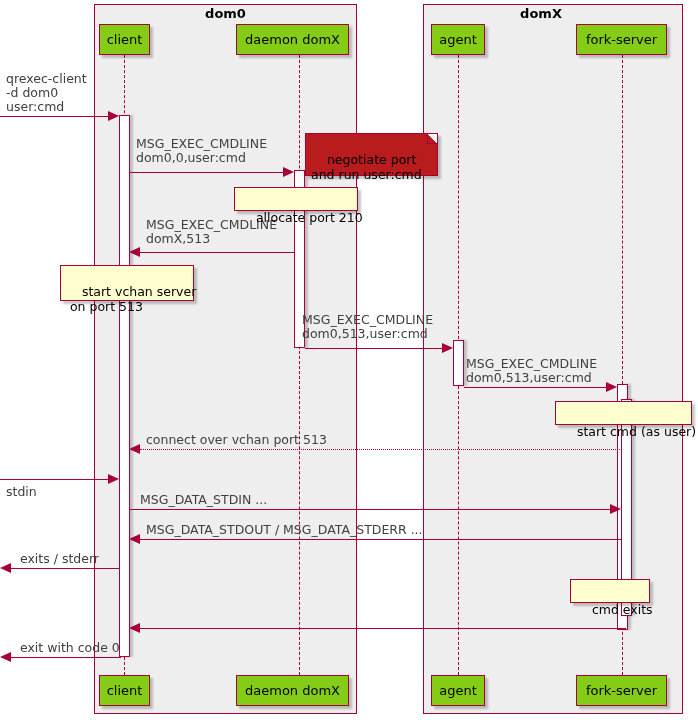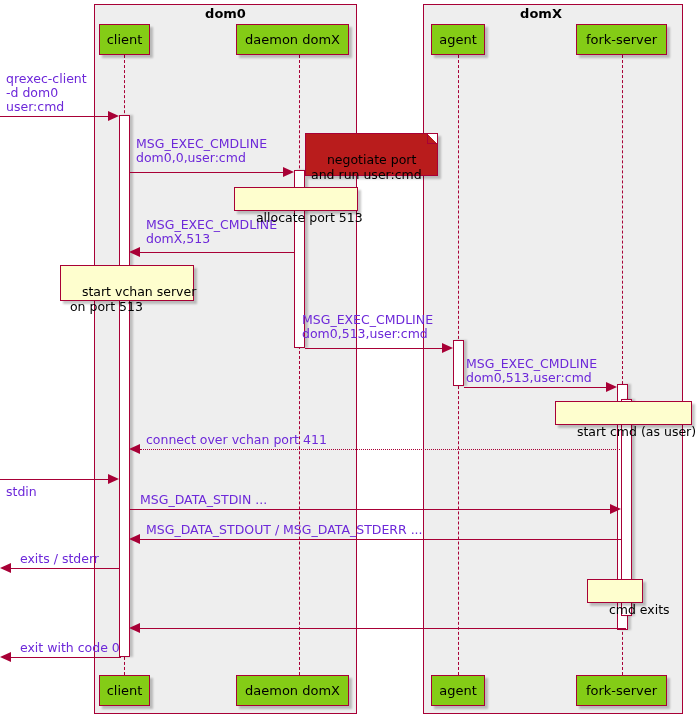--- a/index.html
+++ b/index.html
@@ -21,21 +21,21 @@
   
   .activation{position:absolute;background:#FFFFFF;border:1.5px solid #A80036;
     box-sizing:border-box;box-shadow:3px 0 2px rgba(0,0,0,0.20);}
 
   
   .msg-line{position:absolute;height:0;border-top:1.5px solid #A80036;}
   .msg-line.dotted{border-top:1.5px dotted #A80036;}
   .arrowhead{position:absolute;width:0;height:0;}
   .arrowhead.right{border-top:5px solid transparent;border-bottom:5px solid transparent;border-left:11px solid #A80036;}
   .arrowhead.left{border-top:5px solid transparent;border-bottom:5px solid transparent;border-right:11px solid #A80036;}
-  .msg-label{position:absolute;font-size:12.5px;color:#6d28d9;white-space:pre;line-height:14px;}
+  .msg-label{position:absolute;font-size:12.5px;color:#404040;white-space:pre;line-height:14px;}
 
   
   .note{position:absolute;background:#FEFECE;border:1.5px solid #A80036;box-sizing:border-box;
     font-size:12.5px;color:#000;line-height:15px;padding:3px 5px;white-space:pre;
     box-shadow:3px 3px 2px rgba(0,0,0,0.22);}
   .note.yellow{background:#b91c1c;}
   .note.folded{border-top-right-radius:0;}
   .fold{position:absolute;top:0;right:0;width:10px;height:10px;
     background:linear-gradient(225deg,#FFFFFF 50%,transparent 50.5%);
     border-left:1.5px solid #A80036;border-bottom:1.5px solid #A80036;box-sizing:border-box;}
@@ -91,21 +91,21 @@
   <div class="msg-label" style="left:302px;top:313px;">MSG_EXEC_CMDLINE
 dom0,513,user:cmd</div>
   <div class="msg-line" style="left:305px;top:348px;width:139px;"></div>
   <div class="arrowhead right" style="left:442px;top:343px;"></div>
 
   <div class="msg-label" style="left:466px;top:357px;">MSG_EXEC_CMDLINE
 dom0,513,user:cmd</div>
   <div class="msg-line" style="left:464px;top:387px;width:144px;"></div>
   <div class="arrowhead right" style="left:606px;top:382px;"></div>
 
-  <div class="msg-label" style="left:146px;top:433px;">connect over vchan port 411</div>
+  <div class="msg-label" style="left:146px;top:433px;">connect over vchan port 513</div>
   <div class="msg-line dotted" style="left:140px;top:449px;width:482px;"></div>
   <div class="arrowhead left" style="left:129px;top:444px;"></div>
 
   <div class="msg-label" style="left:6px;top:485px;">stdin</div>
   <div class="msg-line" style="left:0px;top:479px;width:110px;"></div>
   <div class="arrowhead right" style="left:108px;top:474px;"></div>
 
   <div class="msg-label" style="left:140px;top:493px;">MSG_DATA_STDIN ...</div>
   <div class="msg-line" style="left:130px;top:509px;width:482px;"></div>
   <div class="arrowhead right" style="left:610px;top:504px;"></div>
@@ -125,29 +125,29 @@
   <div class="msg-line" style="left:11px;top:657px;width:110px;"></div>
   <div class="arrowhead left" style="left:0px;top:652px;"></div>
 
   <div class="note yellow folded" style="left:305px;top:133px;width:133px;height:43px;">
     <span>negotiate port
 and run user:cmd</span>
     <span class="fold"></span>
   </div>
 
   <div class="note" style="left:234px;top:187px;width:124px;height:24px;line-height:18px;">
-    <span>allocate port 513</span>
+    <span>allocate port 210</span>
   </div>
 
   <div class="note" style="left:60px;top:265px;width:134px;height:36px;">
     <span>start vchan server
  on port 513</span>
   </div>
 
   <div class="note" style="left:555px;top:401px;width:137px;height:24px;line-height:18px;">
     <span>start cmd (as user)</span>
   </div>
 
-  <div class="note" style="left:587px;top:579px;width:56px;height:24px;line-height:18px;">
+  <div class="note" style="left:570px;top:579px;width:80px;height:24px;line-height:18px;">
     <span>cmd exits</span>
   </div>
 
 </div>
 
 </body></html>

